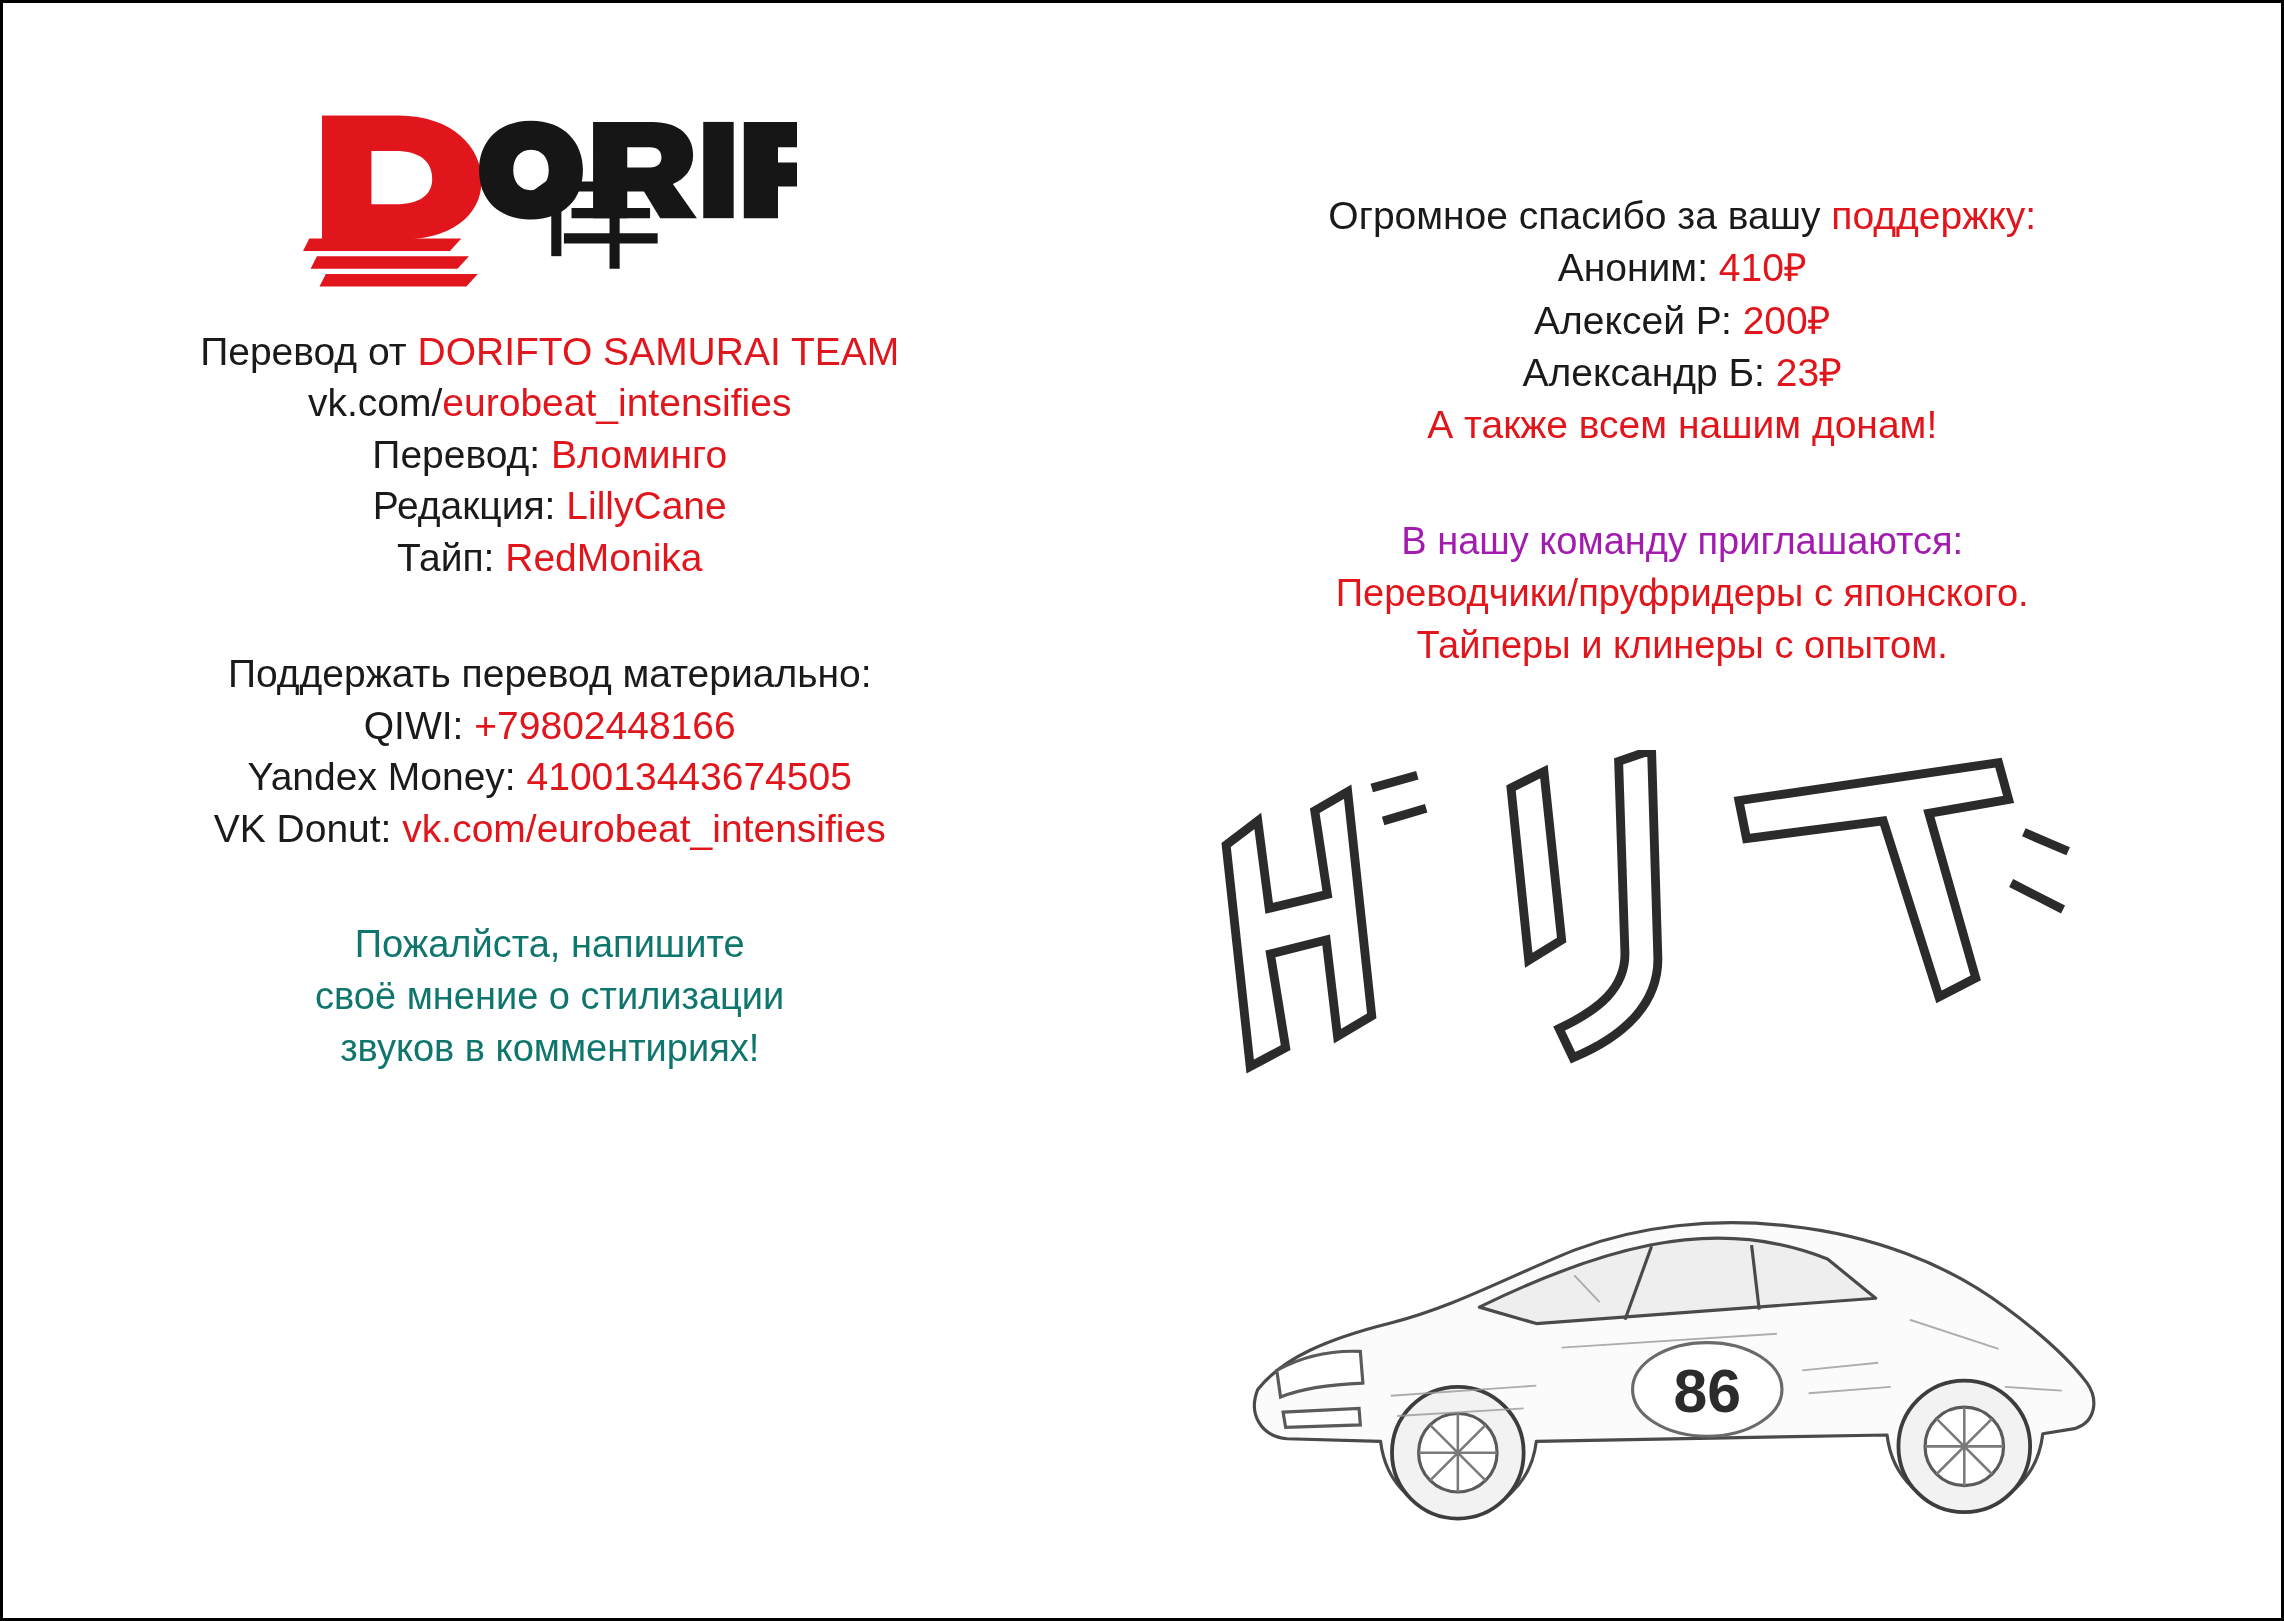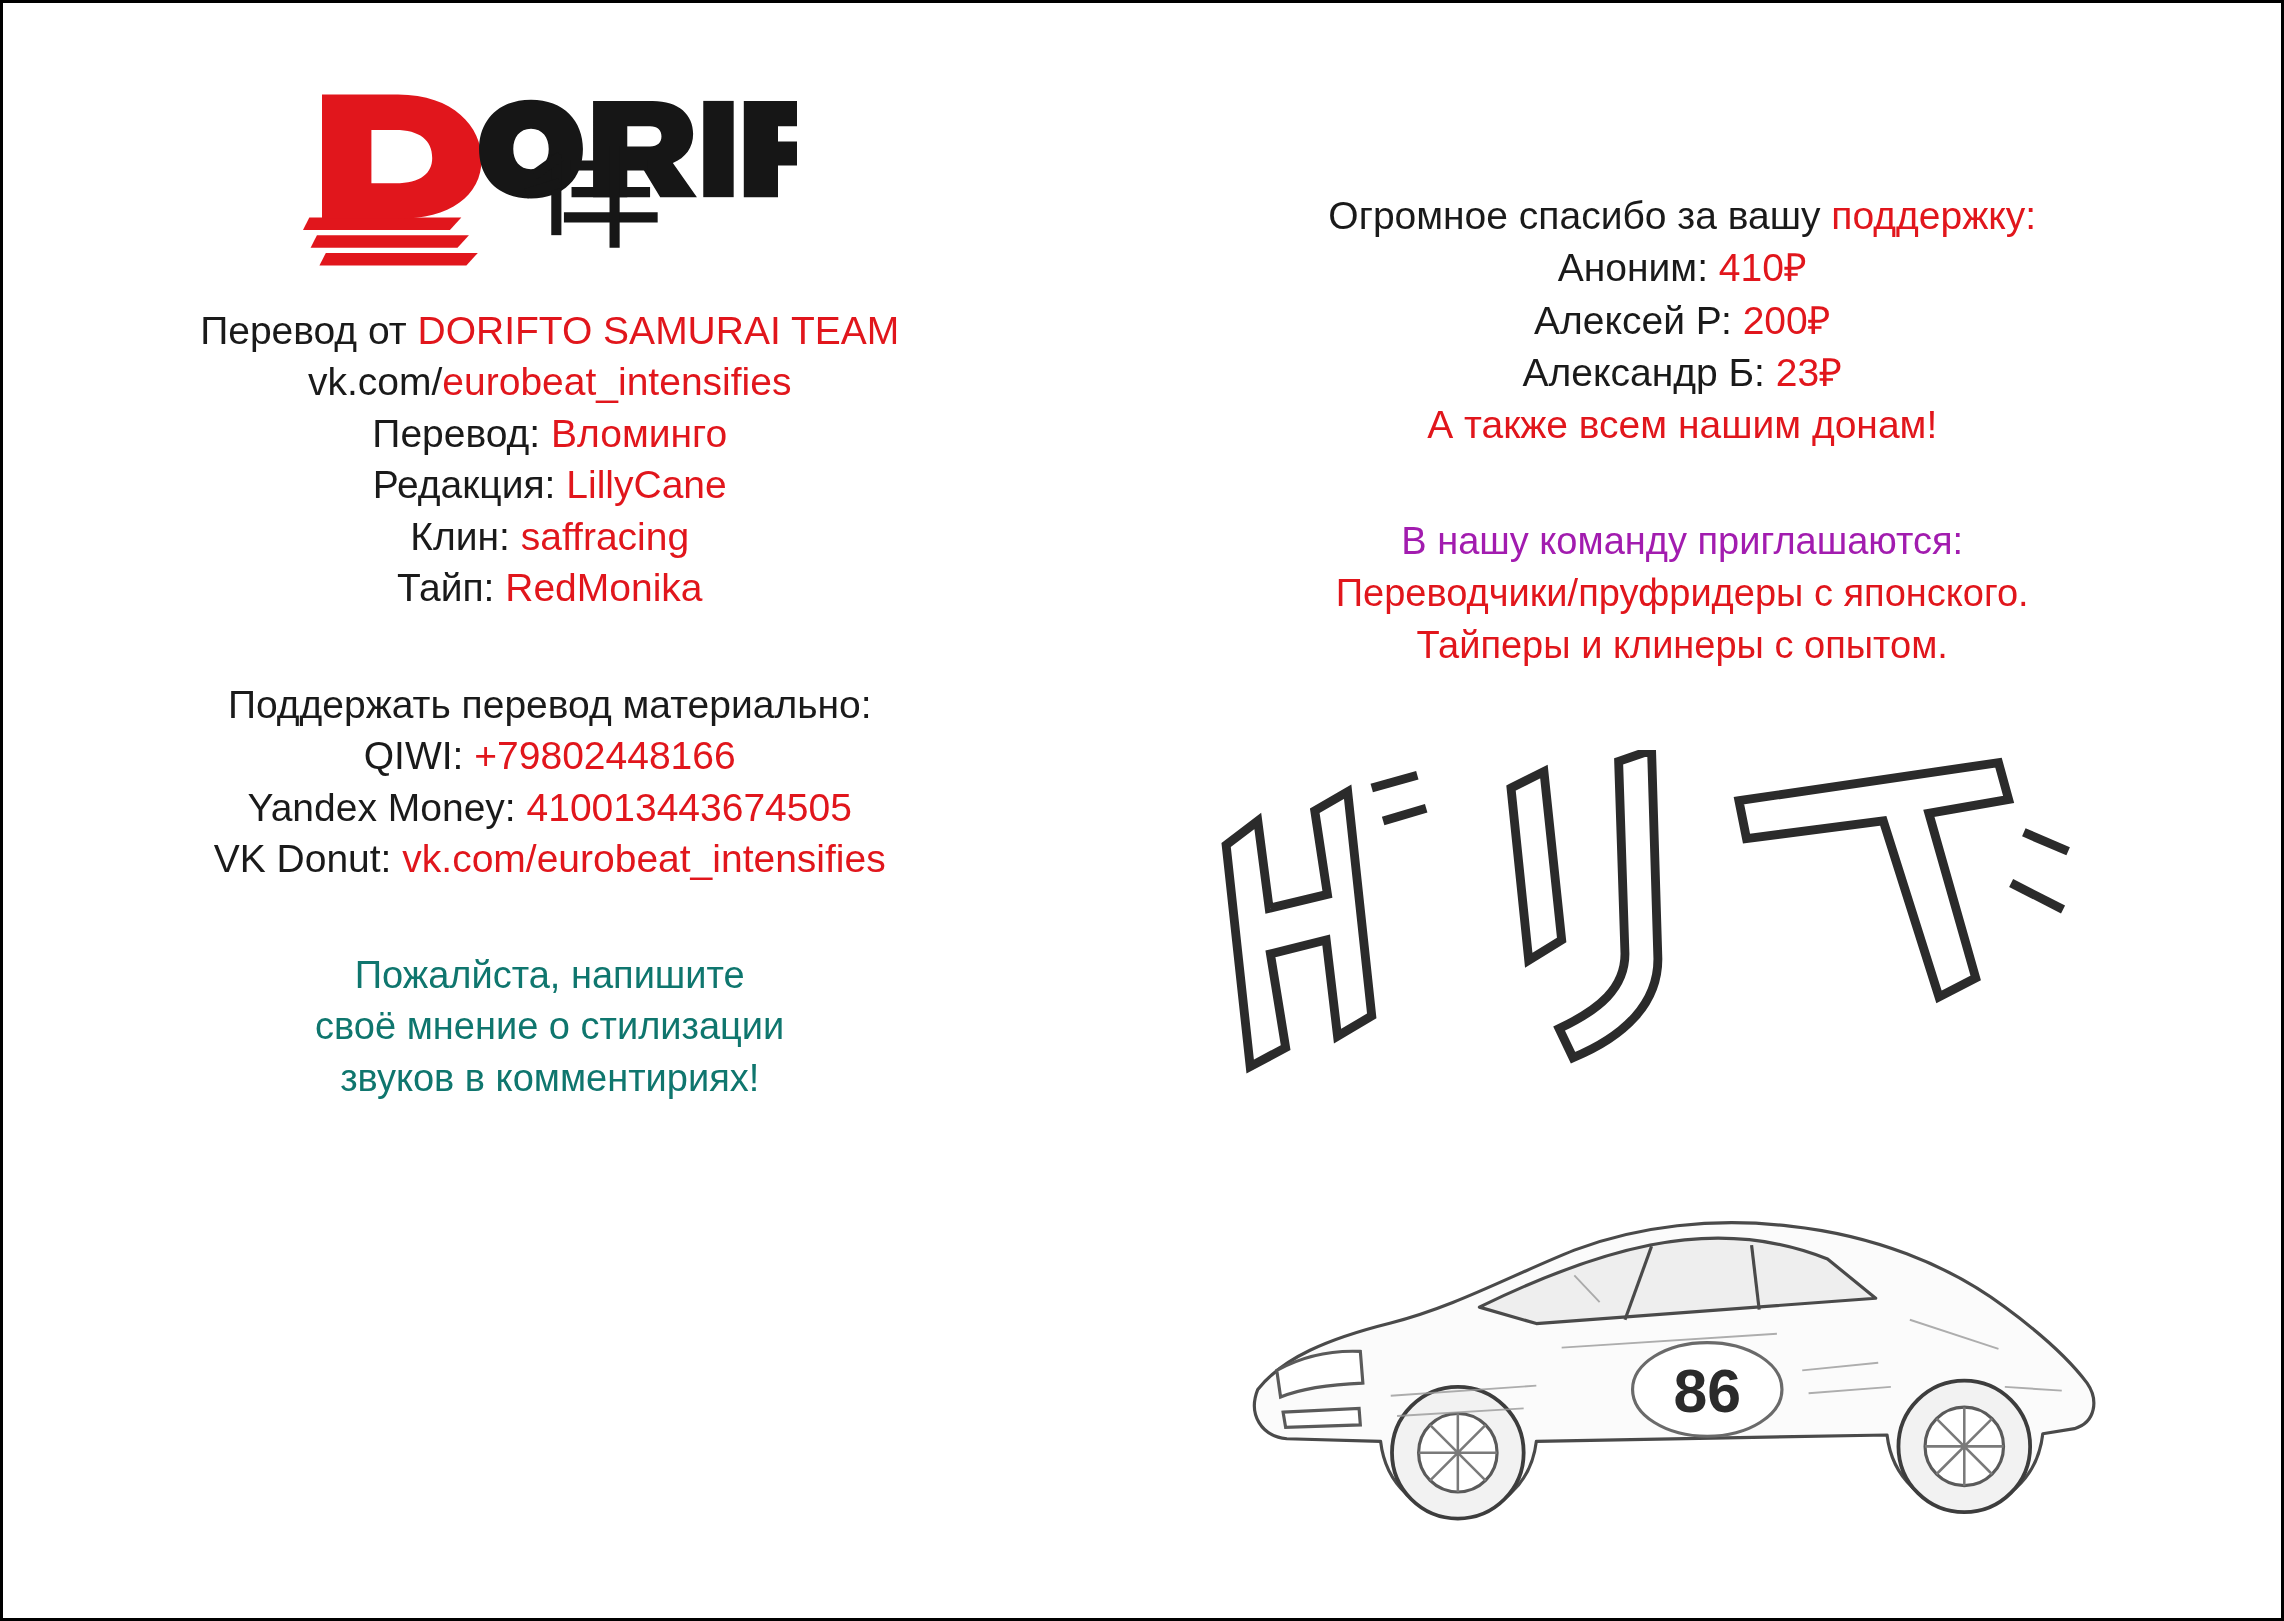--- a/index.html
+++ b/index.html
@@ -21,21 +21,21 @@
     overflow: hidden;
   }
   .columns {
     display: flex;
     width: 100%;
     height: 100%;
     box-sizing: border-box;
   }
   .col-left {
     width: 48%;
-    padding: 80px 25px 25px 25px;
+    padding: 101px 25px 25px 25px;
     box-sizing: border-box;
     text-align: center;
   }
   .col-right {
     width: 52%;
     padding: 171px 38px 25px 25px;
     box-sizing: border-box;
     text-align: center;
     position: relative;
   }
@@ -146,23 +146,20 @@
           <span>Перевод от </span><span class="red">DORIFTO SAMURAI TEAM</span>
         </div>
         <div class="line">
           <span>vk.com/</span><span class="red">eurobeat_intensifies</span>
         </div>
         <div class="line">
           <span>Перевод: </span><span class="red">Вломинго</span>
         </div>
         <div class="line">
           <span>Редакция: </span><span class="red">LillyCane</span>
-        </div>
-        <div class="line">
-          <span>Клин: </span><span class="red">saffracing</span>
         </div>
         <div class="line">
           <span>Тайп: </span><span class="red">RedMonika</span>
         </div>
       </div>
 
       <div class="blk-gap"></div>
 
       <div class="blk">
         <div class="line">Поддержать перевод материально:</div>

